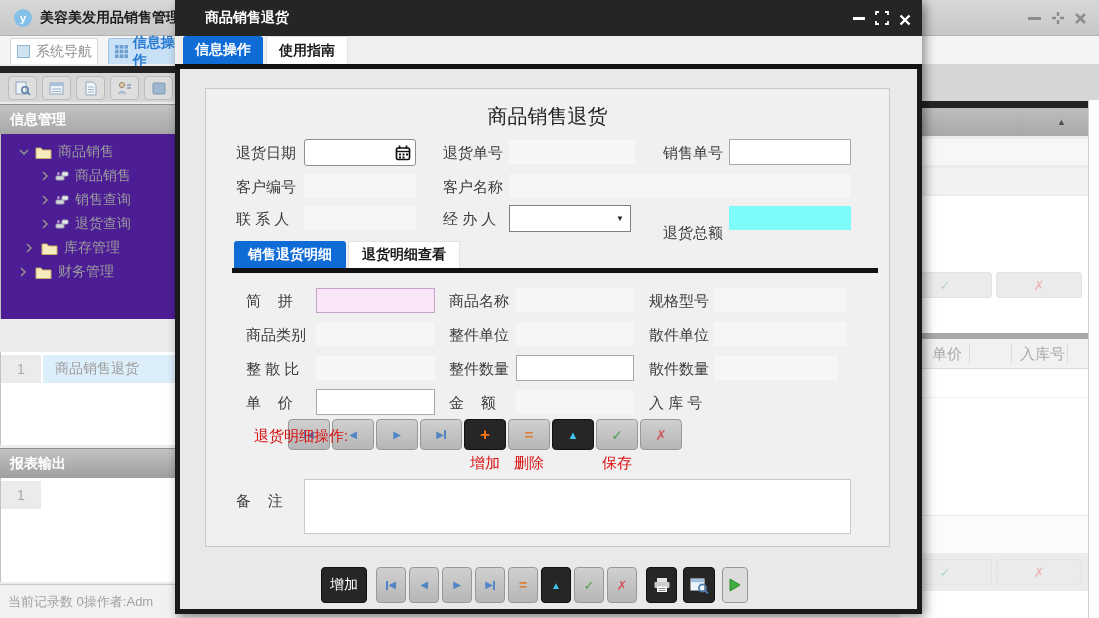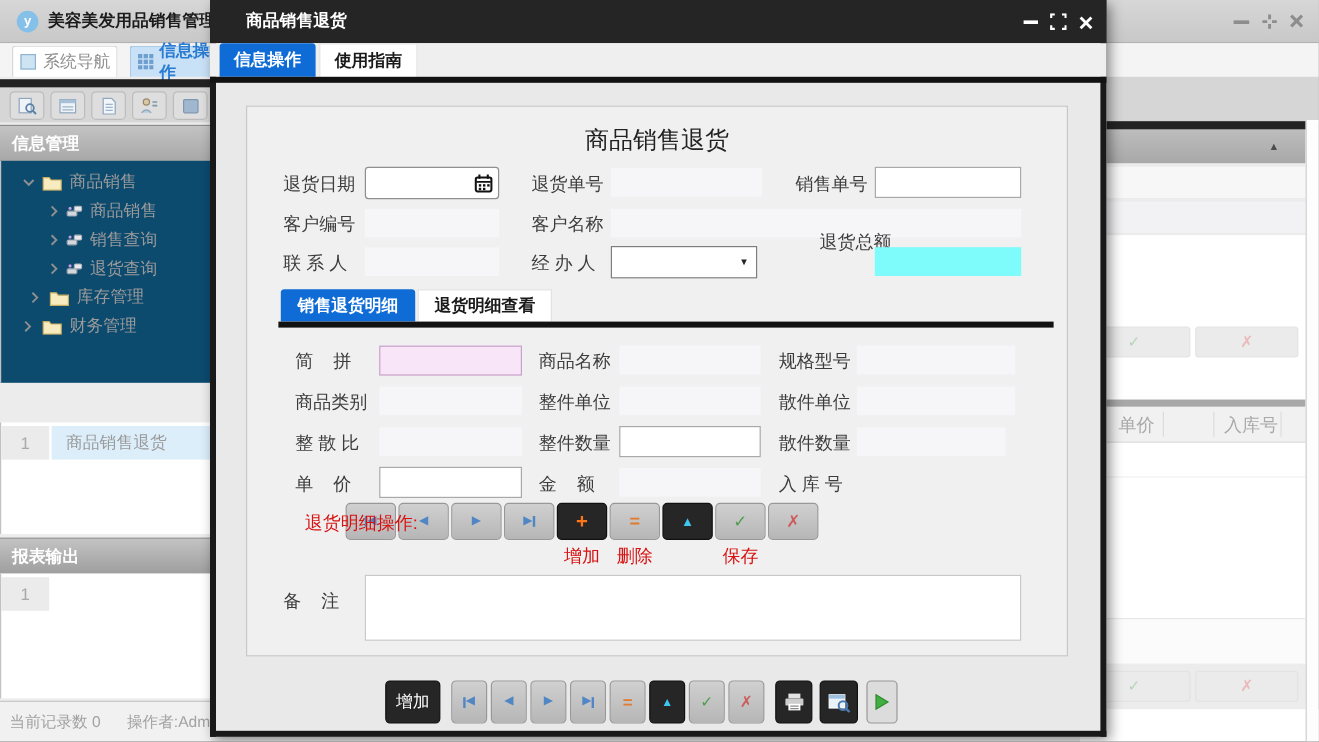--- a/index.html
+++ b/index.html
@@ -109,21 +109,21 @@
         <line x1="10" y1="7" x2="14" y2="7" stroke="#7f96ad" stroke-width="1.4"></line>
       </svg>
   </div>
   <div class="abs gbtn" style="left:144px;top:76px;width:29px;height:24px;background:#dedede;border-color:#bcbcbc;">
     <svg width="14" height="13">
         <rect x="1" y="1" width="12" height="11" rx="1" fill="#9fb8d0" stroke="#7f96ad"></rect>
       </svg>
   </div>
 
   <div class="abs sechdr" style="left:0;top:104px;width:176px;height:40px;">信息管理</div>
-  <div class="abs" style="left:0;top:134px;width:176px;height:185px;background:#0c4a6e;border-left:1px solid #c2c2c2;padding-top:6px;">
+  <div class="abs" style="left:0;top:134px;width:176px;height:185px;background:#4c1d95;border-left:1px solid #c2c2c2;padding-top:6px;">
     <div class="treerow" style="padding-left:18px;">
       <svg width="10" height="8" style="margin-right:6px;">
           <polyline points="1,2 5,6 9,2" fill="none" stroke="#8f8f8f" stroke-width="1.6"></polyline>
         </svg>
       <svg width="17" height="13" style="margin-right:6px;">
           <path d="M1 3.5 V2 h5 l1.5 2 H16 v8.5 H1 z" fill="#f7ecc0" stroke="#c9ae62"></path>
         </svg>
       <span>商品销售</span>
     </div>
     <div class="treerow" style="padding-left:40px;">
@@ -188,21 +188,21 @@
 
   <div class="abs sechdr" style="left:0;top:448px;width:176px;height:30px;">报表输出</div>
   <div class="abs" style="left:0;top:478px;width:176px;height:104px;background:#fff;border-left:1px solid #c2c2c2;">
     <div class="flexc" style="height:28px;margin-top:3px;">
       <span style="width:40px;height:28px;background:#ebebeb;color:#a9a9a9;font-size:14px;display:flex;align-items:center;justify-content:center;">1</span>
     </div>
   </div>
 
   <div class="abs flexc" style="left:0;top:584px;width:176px;height:34px;background:#f1f1f1;border-top:1px solid #c9c9c9;overflow:hidden;">
     <span style="font-size:13px;color:#a2a2a2;margin-left:8px;white-space:nowrap;">当前记录数 0</span>
-    <span style="font-size:13px;color:#a2a2a2;margin-left:22px;white-space:nowrap;">操作者:Adm</span>
+    <span style="font-size:13px;color:#a2a2a2;white-space:nowrap;">操作者:Adm</span>
   </div>
 
   <div class="abs" style="left:900px;top:64px;width:199px;height:38px;background:#d6d6d6;"></div>
   <div class="abs" style="left:900px;top:101px;width:190px;height:7px;background:#242424;"></div>
   <div class="abs flexc" style="left:900px;top:108px;width:188px;height:28px;background:linear-gradient(#bdbdbd,#a8a8a8);">
     <span style="position:absolute;right:22px;color:#4d4d4d;font-size:9px;">▲</span>
   </div>
   <div class="abs" style="left:900px;top:139px;width:188px;height:26px;background:#f7f7f7;"></div>
   <div class="abs" style="left:900px;top:168px;width:188px;height:26px;background:#f2f2f5;"></div>
   <div class="abs" style="left:900px;top:196px;width:188px;height:137px;background:#fff;"></div>
@@ -287,21 +287,21 @@
       <span class="lbl abs" style="left:237px;top:89px;">客户名称</span>
       <div class="gfield abs" style="left:303px;top:85px;width:342px;"></div>
 
       <span class="lbl abs" style="left:30px;top:121px;">联 系 人</span>
       <div class="gfield abs" style="left:98px;top:117px;width:112px;"></div>
       <span class="lbl abs" style="left:237px;top:121px;">经 办 人</span>
       <div class="abs flexc" style="left:303px;top:116px;width:122px;height:27px;background:#fff;border:1px solid #7f7f7f;">
         <span style="flex:1;font-size:14px;padding-left:4px;"></span>
         <span style="font-size:8px;color:#222;margin-right:6px;">▼</span>
       </div>
-      <span class="lbl abs" style="left:457px;top:104px;margin-left:20px;">退货总额</span>
+      <span class="lbl abs" style="left:457px;top:135px;">退货总额</span>
       <div class="abs" style="left:523px;top:117px;width:122px;height:24px;background:#7efbfb;"></div>
 
       <div class="tab-blue" style="position:absolute;left:28px;top:152px;width:112px;height:27px;">销售退货明细</div>
       <div class="tab-white" style="position:absolute;left:142px;top:152px;width:112px;height:27px;">退货明细查看</div>
       <div style="position:absolute;left:26px;top:179px;width:646px;height:5px;background:#121212;"></div>
 
       <span class="lbl abs" style="left:40px;top:203px;">简    拼</span>
       <input class="abs" style="left: 110px; top: 199px; width: 119px; height: 25px; background: rgb(248, 230, 248); border: 1px solid rgb(201, 162, 201); font-size: 14px; padding: 0px 4px; font-family: inherit;" value="">
       <span class="lbl abs" style="left:243px;top:203px;">商品名称</span>
       <div class="gfield abs" style="left:310px;top:199px;width:118px;"></div>

